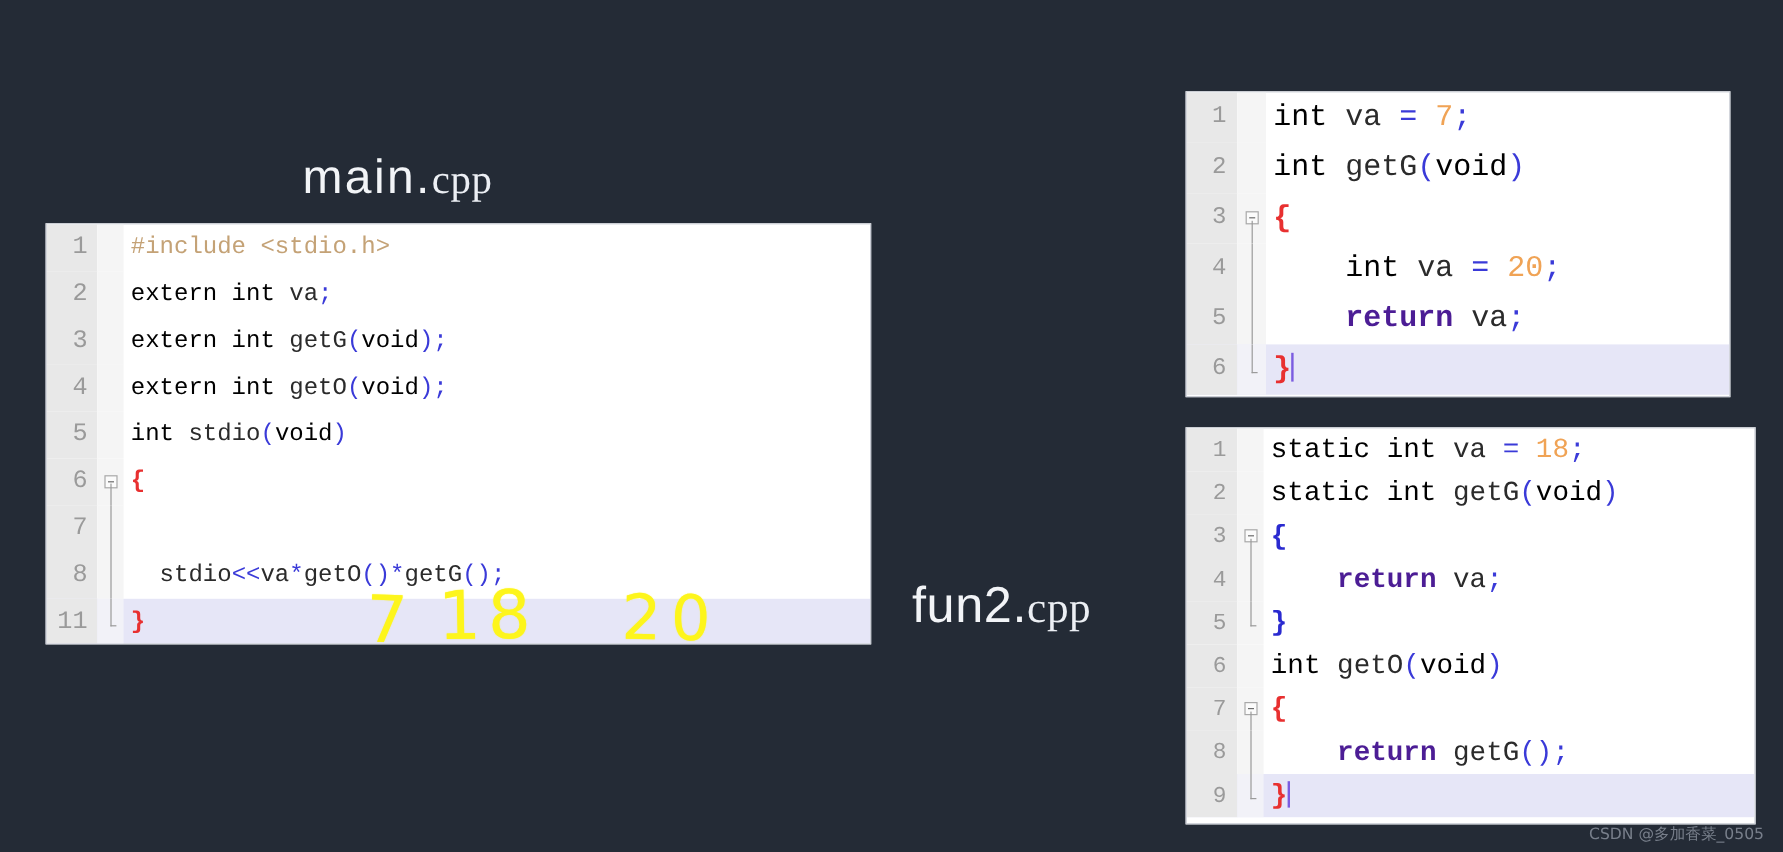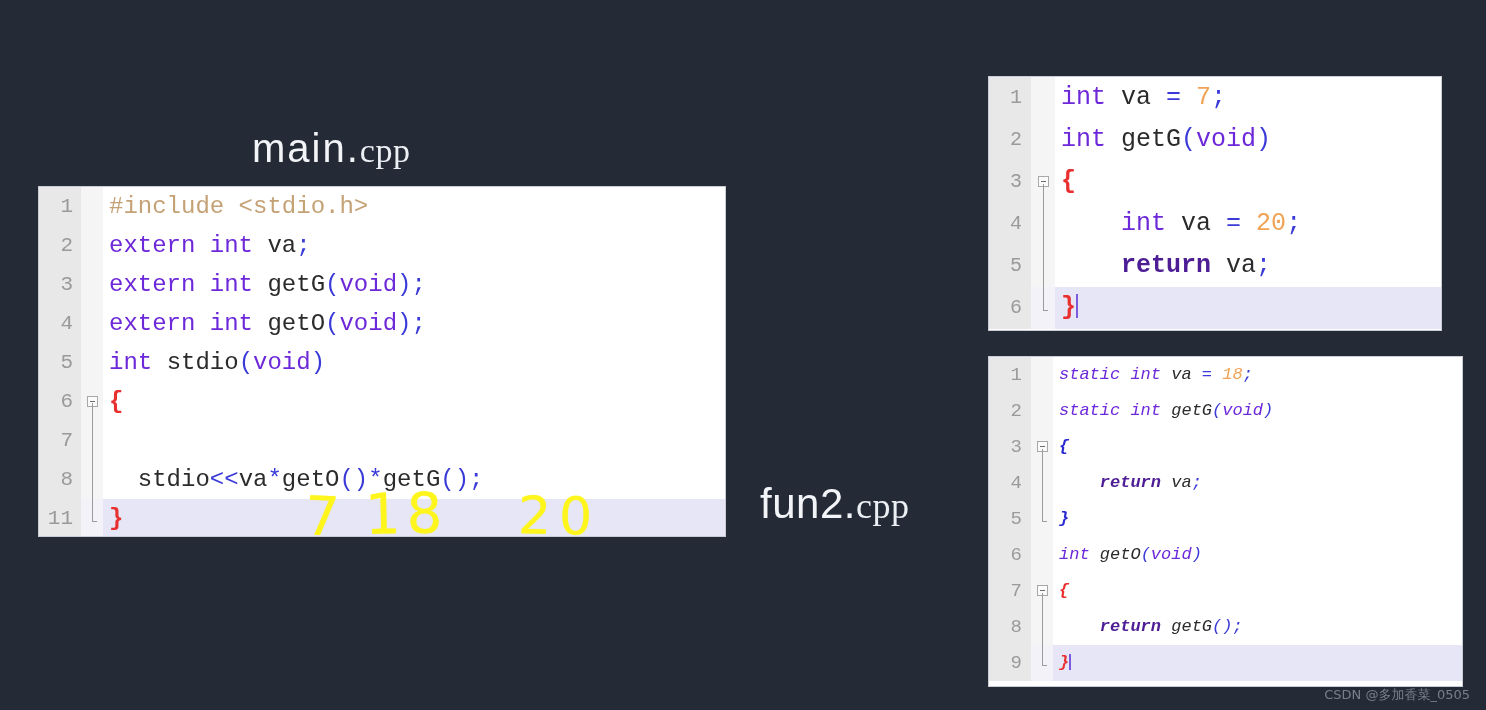--- a/index.html
+++ b/index.html
@@ -125,21 +125,21 @@
 
   .code {
     flex: 1 1 auto;
     font-family: "Liberation Mono", monospace;
     white-space: pre;
     box-sizing: border-box;
     color: #2b2b2b;
   }
 
   
-  .kw   { color: #6d28d9; }
+  .kw   { color: #000000; }
   .num  { color: #f0a355; }
   .pre  { color: #c4a276; }
   .ret  { color: #4c1d95; font-weight: bold; }
   .op   { color: #3a3ad8; }
   .br-r { color: #e83030; font-weight: bold; }
   .br-b { color: #2a2ad0; font-weight: bold; }
   .id   { color: #2b2b2b; }
 
   
   #panel-main {
@@ -147,21 +147,21 @@
   }
   #panel-main .code-row { height: 39px; }
   #panel-main .gutter {
     width: 42px;
     font-size: 21px;
     line-height: 39px;
     padding-right: 8px;
   }
   #panel-main .fold { width: 22px; }
   #panel-main .code {
-    font-size: 24px;
+    font-size: 20px;
     line-height: 39px;
     padding-left: 6px;
   }
 
   
   #panel-fun1 {
     left: 988px; top: 76px; width: 454px; height: 255px;
   }
   #panel-fun1 .code-row { height: 42px; }
   #panel-fun1 .gutter {
@@ -183,24 +183,23 @@
   }
   #panel-fun2 .code-row { height: 36px; }
   #panel-fun2 .gutter {
     width: 42px;
     font-size: 19px;
     line-height: 36px;
     padding-right: 9px;
   }
   #panel-fun2 .fold { width: 22px; }
   #panel-fun2 .code {
-    font-size: 17px;
+    font-size: 23px;
     line-height: 36px;
     padding-left: 6px;
-    font-style: italic;
   }
 
   
   .caret {
     display: inline-block;
     width: 2px;
     height: 0.95em;
     background: #7b5ce0;
     vertical-align: -0.16em;
   }

